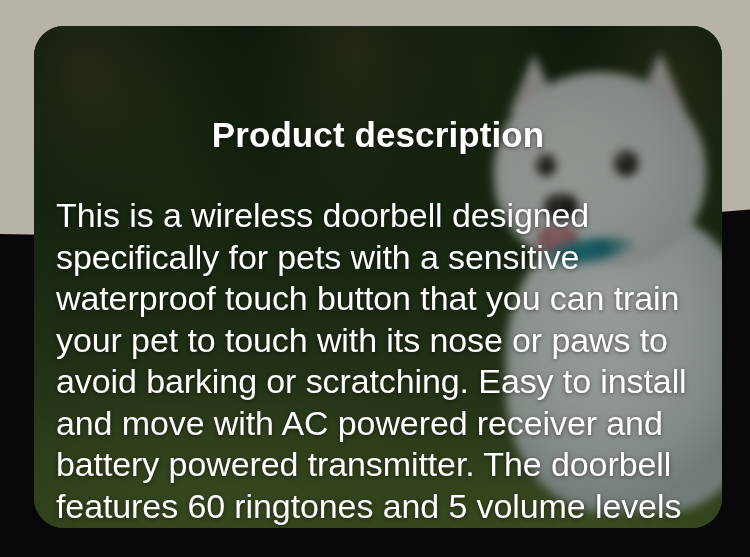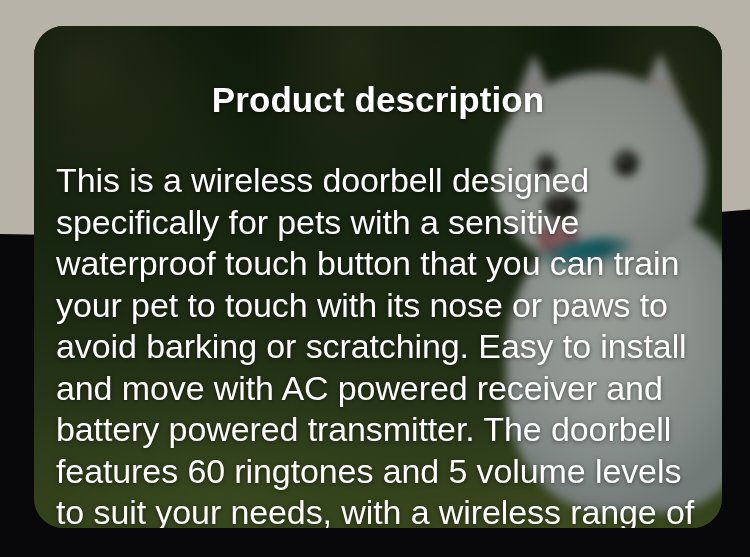--- a/index.html
+++ b/index.html
@@ -171,20 +171,21 @@
       rgba(10,20,8,0.44) 30%,
       rgba(12,24,8,0.40) 62%,
       rgba(14,26,8,0.34) 100%);
   }
 
   
   .content {
     position: absolute;
     inset: 0;
     padding: 0;
+    margin-top: 35px;
   }
   .card-title {
     position: absolute;
     left: 0;
     right: 0;
     top: 54px;
     text-align: center;
     color: #ffffff;
     font-size: 35px;
     font-weight: 700;

